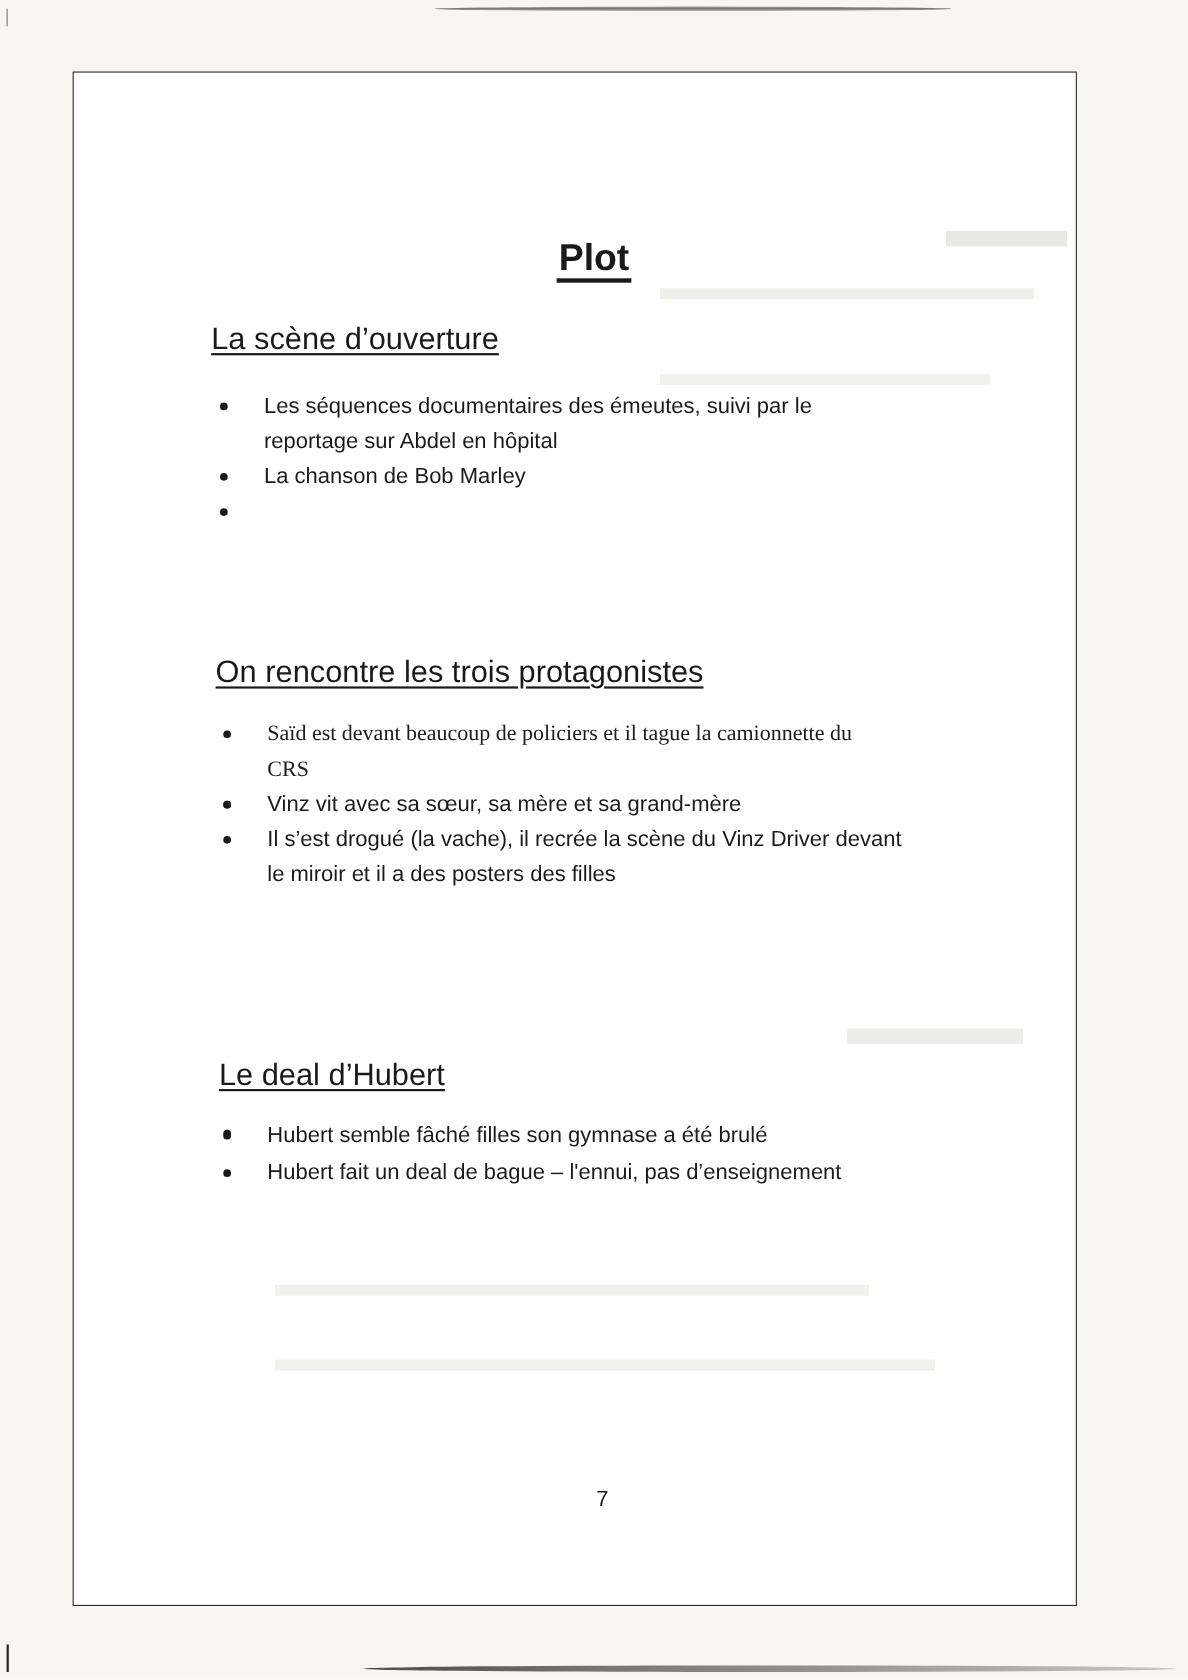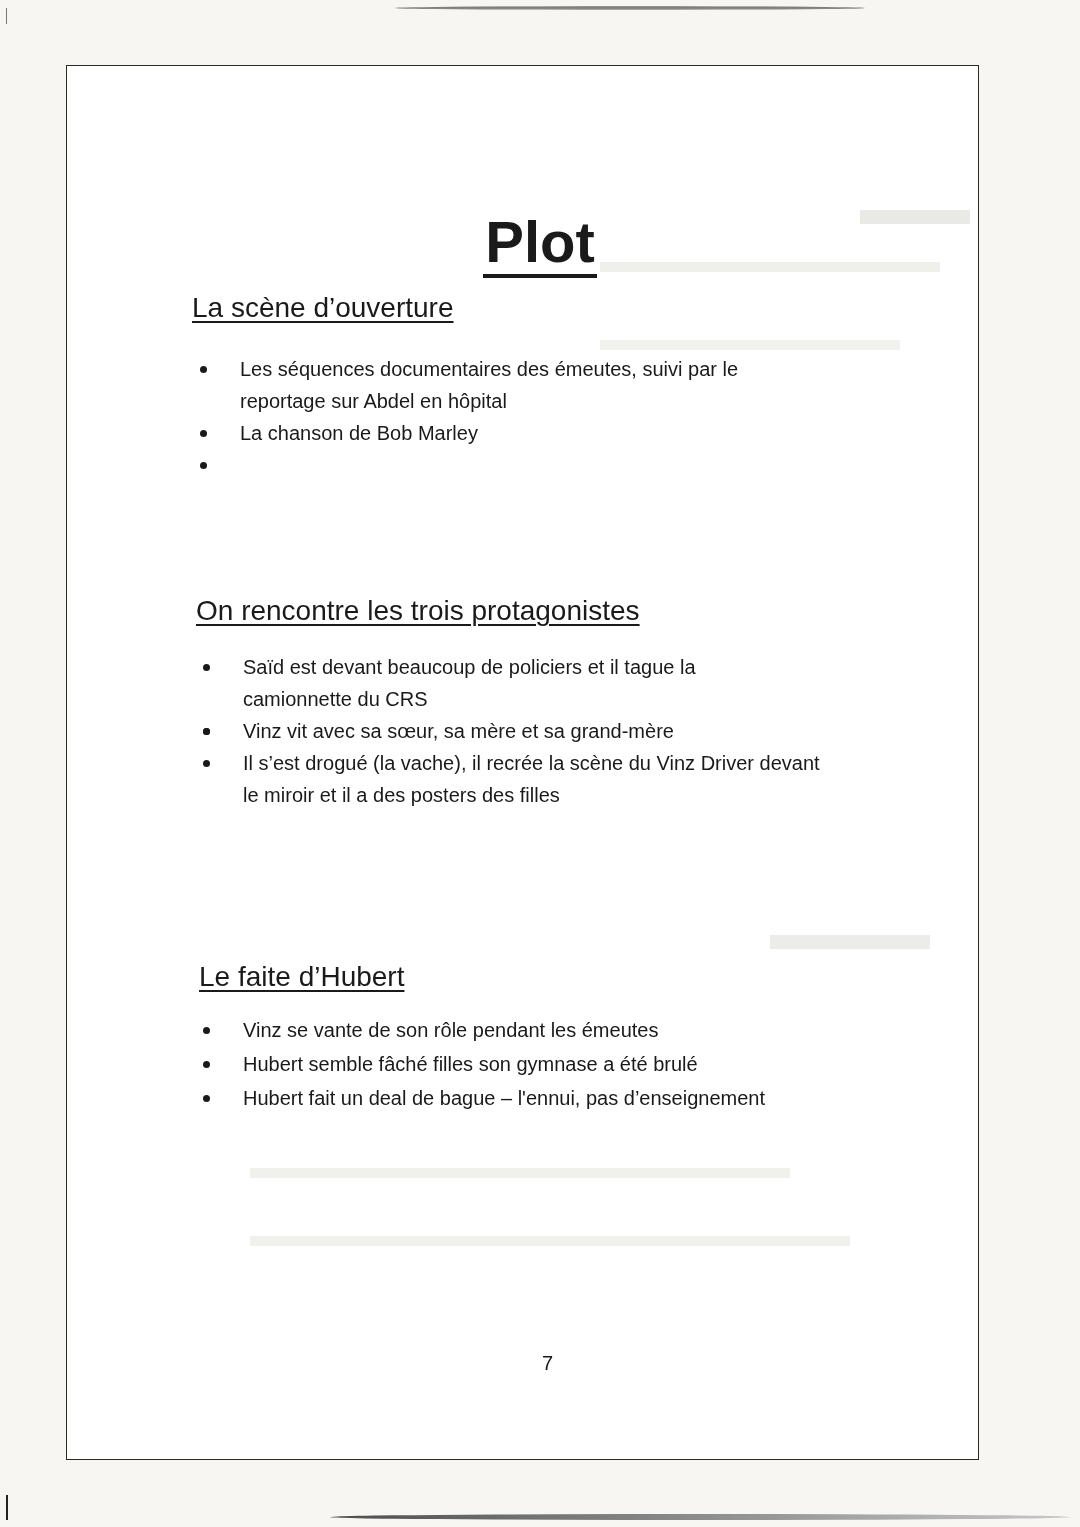--- a/index.html
+++ b/index.html
@@ -27,21 +27,21 @@
       position: absolute; left: 66px; top: 65px; width: 913px; height: 1395px;
       border: 1.5px solid #2a2a20;
       background: #ffffff;
       box-sizing: border-box;
     }
     .ghost {
       position: absolute; color: #d8d8d4; font-size: 14px; white-space: nowrap;
     }
     .title {
       position: absolute; left: 0; width: 1080px; top: 208px;
-      text-align: center; font-size: 58px; font-weight: bold;
+      text-align: center; font-size: 34px; font-weight: bold;
     }
     .title span {
       border-bottom: 4px solid #1a1a1a; padding: 0 2px; line-height: 52px;
     }
     .section-heading {
       position: absolute; font-size: 28px; text-decoration: underline;
       text-underline-offset: 4px; text-decoration-thickness: 1.5px;
     }
     ul.bullets {
       position: absolute; margin: 0; padding: 0; list-style: none;
@@ -80,26 +80,26 @@
 
 <div class="section-heading" style="left:192px;top:292px;">La scène d’ouverture</div>
 <ul class="bullets" style="left:196px;top:353px;width:620px;">
   <li><span class="dot"></span><span>Les séquences documentaires des émeutes, suivi par le reportage sur Abdel en hôpital</span></li>
   <li><span class="dot"></span><span>La chanson de Bob Marley</span></li>
   <li><span class="dot"></span></li>
 </ul>
 
 <div class="section-heading" style="left:196px;top:595px;">On rencontre les trois protagonistes</div>
 <ul class="bullets" style="left:199px;top:651px;width:680px;">
-  <li><span class="dot"></span><span style="display:inline-block;max-width:540px;">Saïd est devant beaucoup de policiers et il tague la camionnette du CRS</span></li>
+  <li><span class="dot"></span><span style="display:inline-block;max-width:540px;font-family:Liberation Serif, serif;">Saïd est devant beaucoup de policiers et il tague la camionnette du CRS</span></li>
   <li><span class="dot"></span></li>
   <li><span class="dot"></span><span>Vinz vit avec sa sœur, sa mère et sa grand-mère</span></li>
   <li><span class="dot"></span><span style="display:inline-block;max-width:590px;">Il s’est drogué (la vache), il recrée la scène du Vinz Driver devant le miroir et il a des posters des filles</span></li>
 </ul>
 
-<div class="section-heading" style="left:199px;top:961px;">Le faite d’Hubert</div>
+<div class="section-heading" style="left:199px;top:961px;">Le deal d’Hubert</div>
 <ul class="bullets" style="left:199px;top:1014px;width:690px;">
-  <li style="margin-bottom:2px;"><span class="dot"></span><span>Vinz se vante de son rôle pendant les émeutes</span></li>
+  <li style="margin-bottom:2px;"><span class="dot"></span></li>
   <li style="margin-bottom:2px;"><span class="dot"></span><span>Hubert semble fâché filles son gymnase a été brulé</span></li>
   <li><span class="dot"></span><span>Hubert fait un deal de bague – l'ennui, pas d’enseignement</span></li>
 </ul>
 
 <div class="page-number">7</div>
 
 </body></html>

